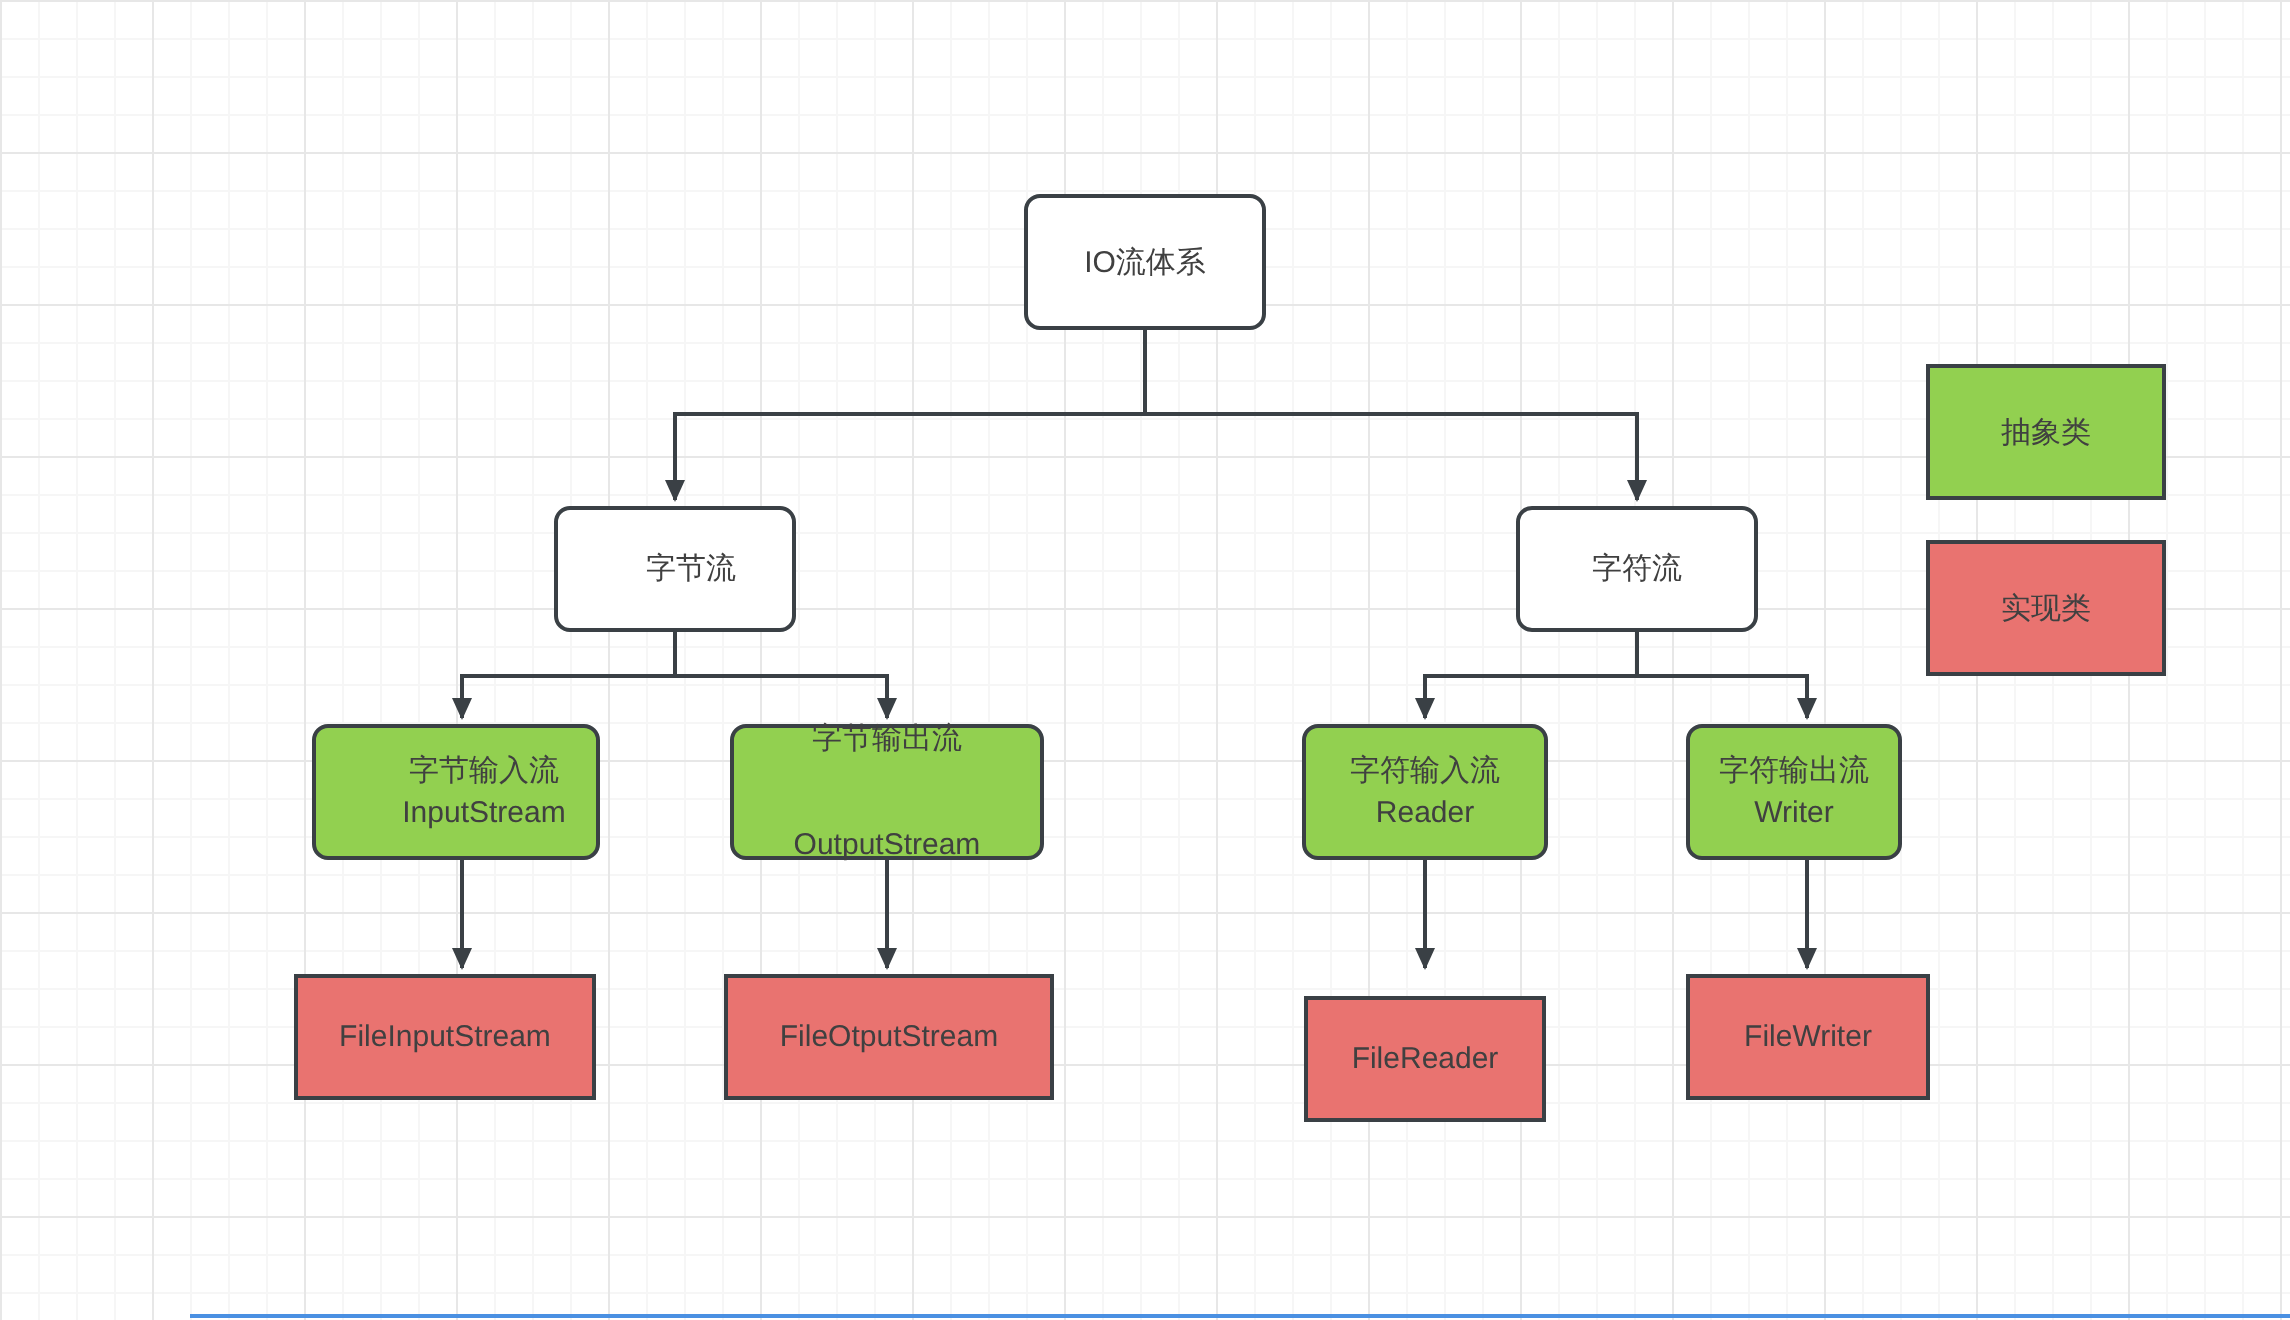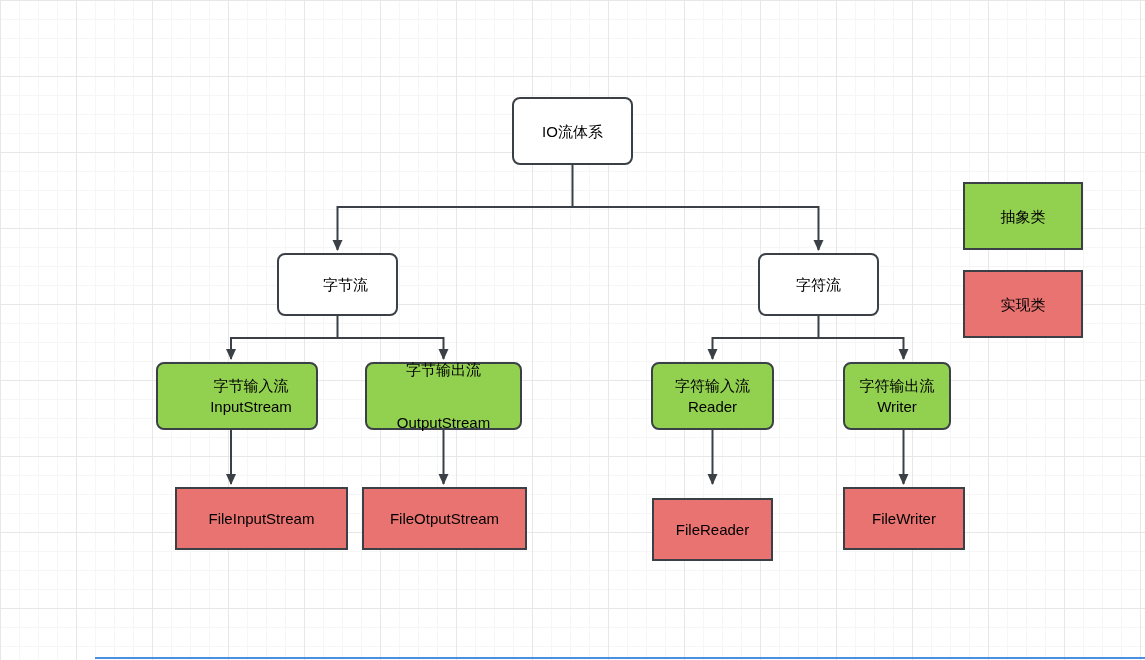--- a/index.html
+++ b/index.html
@@ -21,21 +21,21 @@
     background-size: 76px 76px, 76px 76px, 19px 19px, 19px 19px;
   }
   .node {
     position: absolute;
     display: flex;
     flex-direction: column;
     align-items: center;
     justify-content: center;
     text-align: center;
     border: 2px solid #3a4045;
-    color: #000000;
+    color: #404040;
     font-size: 15px;
     line-height: 1.4;
     background: #ffffff;
     cursor: default;
   }
   .rounded { border-radius: 8px; }
   .green { background: #92d050; }
   .red { background: #e97370; }
   #edges {
     position: absolute;
@@ -91,38 +91,38 @@
     <span>IO流体系</span>
   </div>
 
   <div class="node rounded" style="left:277px; top:253px; width:121px; height:63px;padding-left:16px;">
     <span>字节流</span>
   </div>
   <div class="node rounded" style="left:758px; top:253px; width:121px; height:63px;">
     <span>字符流</span>
   </div>
 
-  <div class="node rounded green" style="left:156px; top:362px; width:162px; height:68px;padding-left:28px;">
+  <div class="node rounded green" style="left:156px; top:362px; width:144px; height:68px;padding-left:28px;">
     <span>字节输入流</span>
     <span>InputStream</span>
   </div>
   <div class="node rounded green" style="left:365px; top:362px; width:157px; height:68px;gap:32px;">
     <span>字节输出流</span>
     <span>OutputStream</span>
   </div>
   <div class="node rounded green" style="left:651px; top:362px; width:123px; height:68px;">
     <span>字符输入流</span>
     <span>Reader</span>
   </div>
   <div class="node rounded green" style="left:843px; top:362px; width:108px; height:68px;">
     <span>字符输出流</span>
     <span>Writer</span>
   </div>
 
-  <div class="node red" style="left:147px; top:487px; width:173px; height:63px;margin-left:28px;">
+  <div class="node red" style="left:147px; top:487px; width:151px; height:63px;">
     <span>FileInputStream</span>
   </div>
   <div class="node red" style="left:362px; top:487px; width:165px; height:63px;">
     <span>FileOtputStream</span>
   </div>
   <div class="node red" style="left:652px; top:498px; width:121px; height:63px;">
     <span>FileReader</span>
   </div>
   <div class="node green" style="left:963px; top:182px; width:120px; height:68px;">
     <span>抽象类</span>

